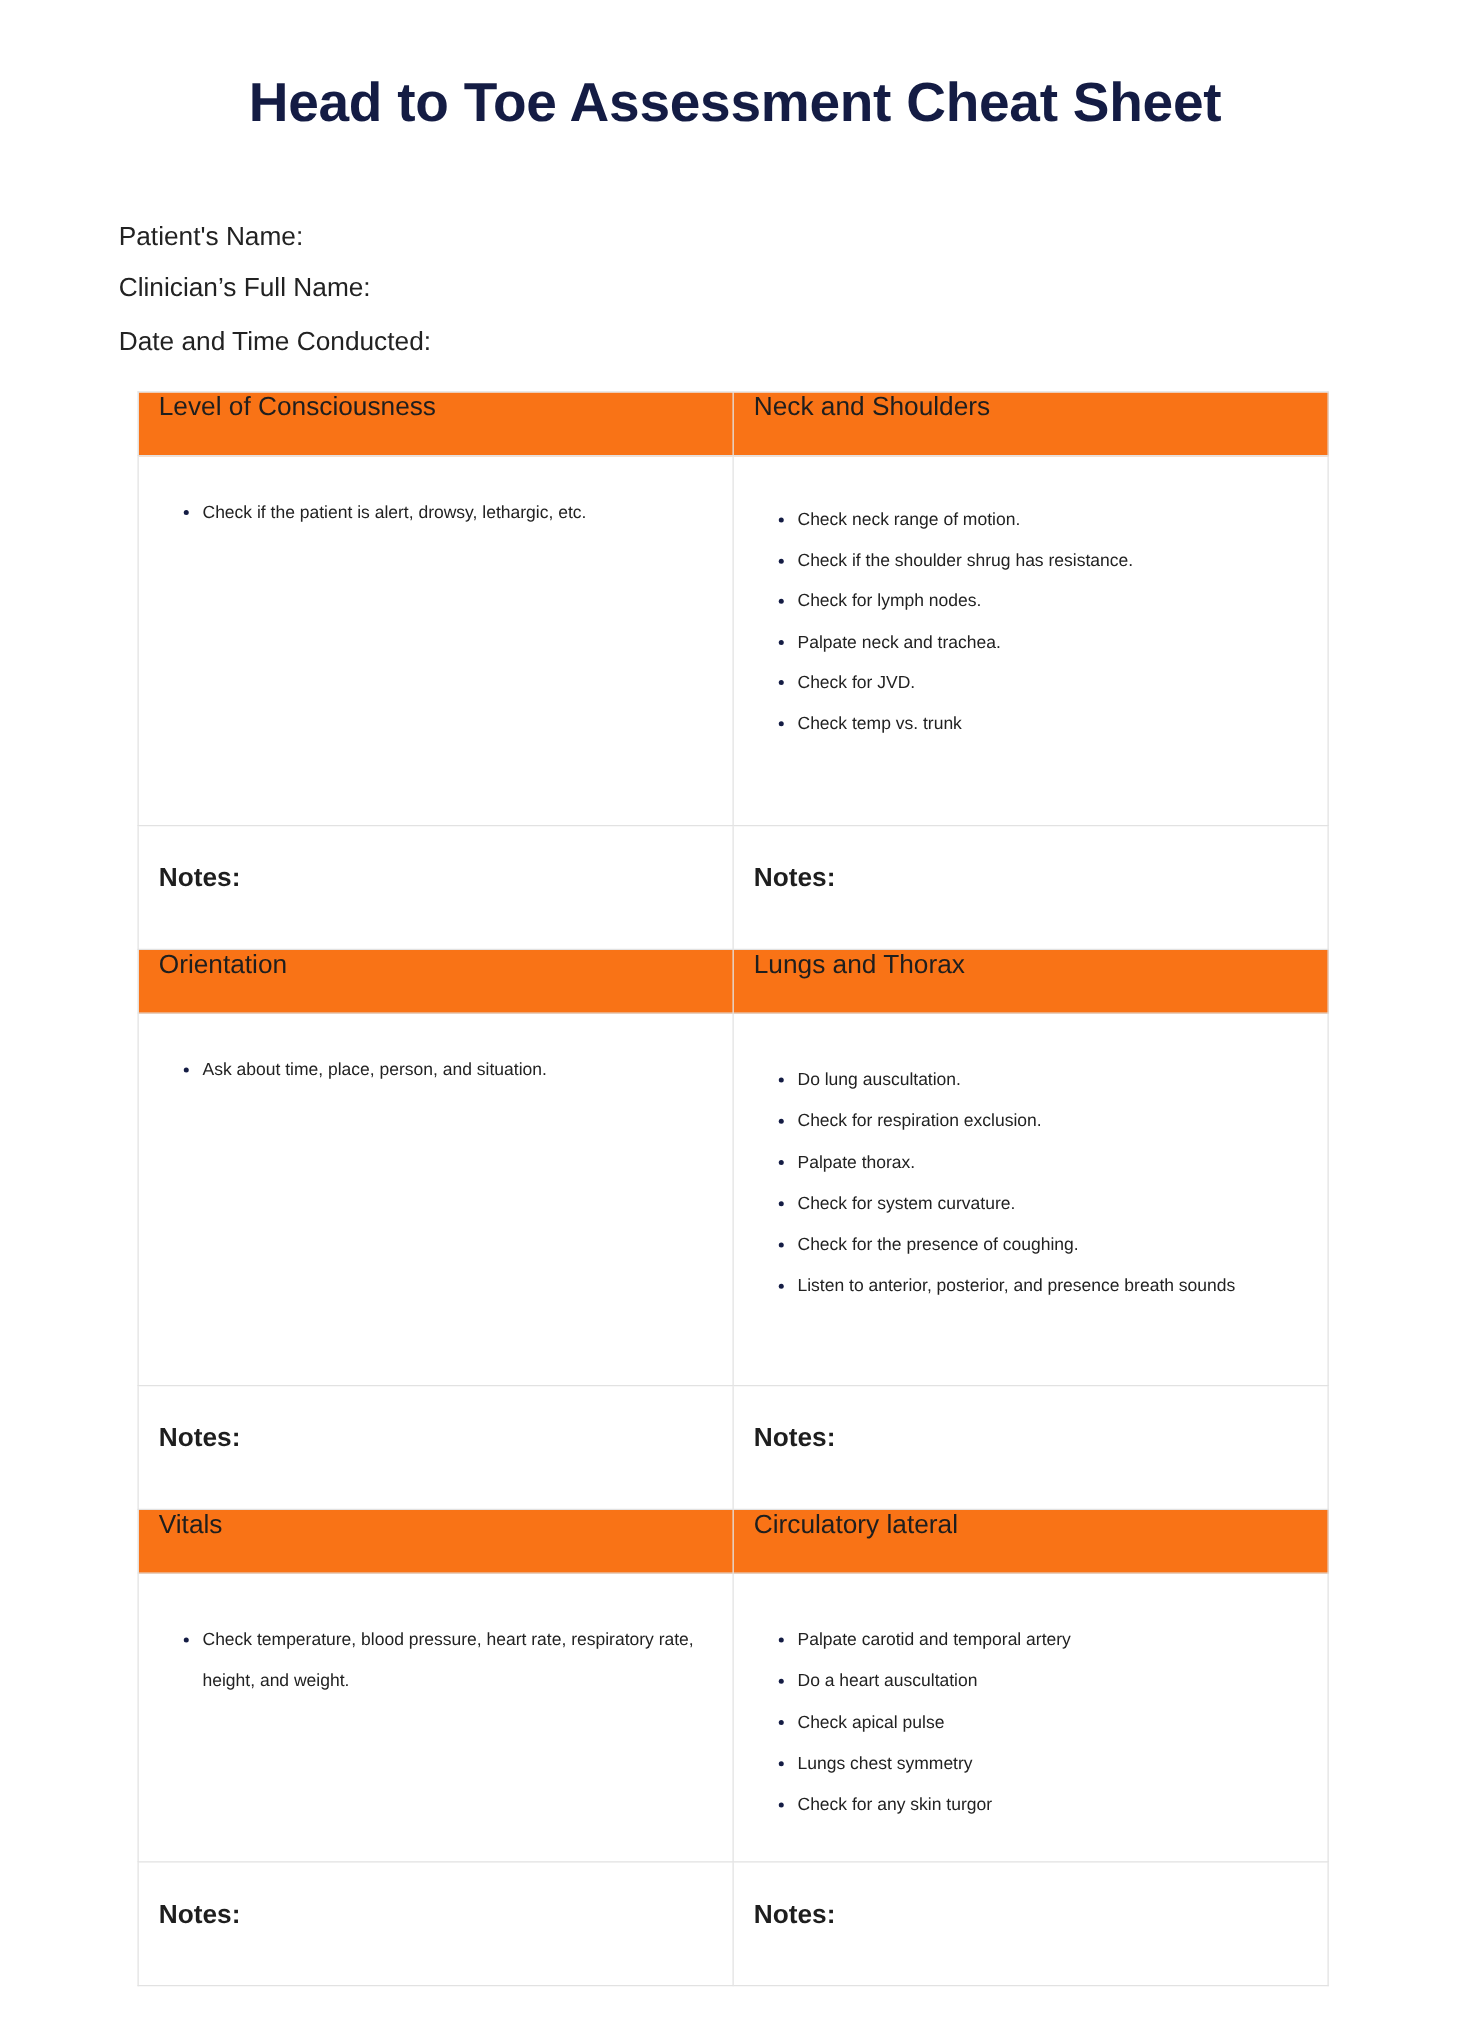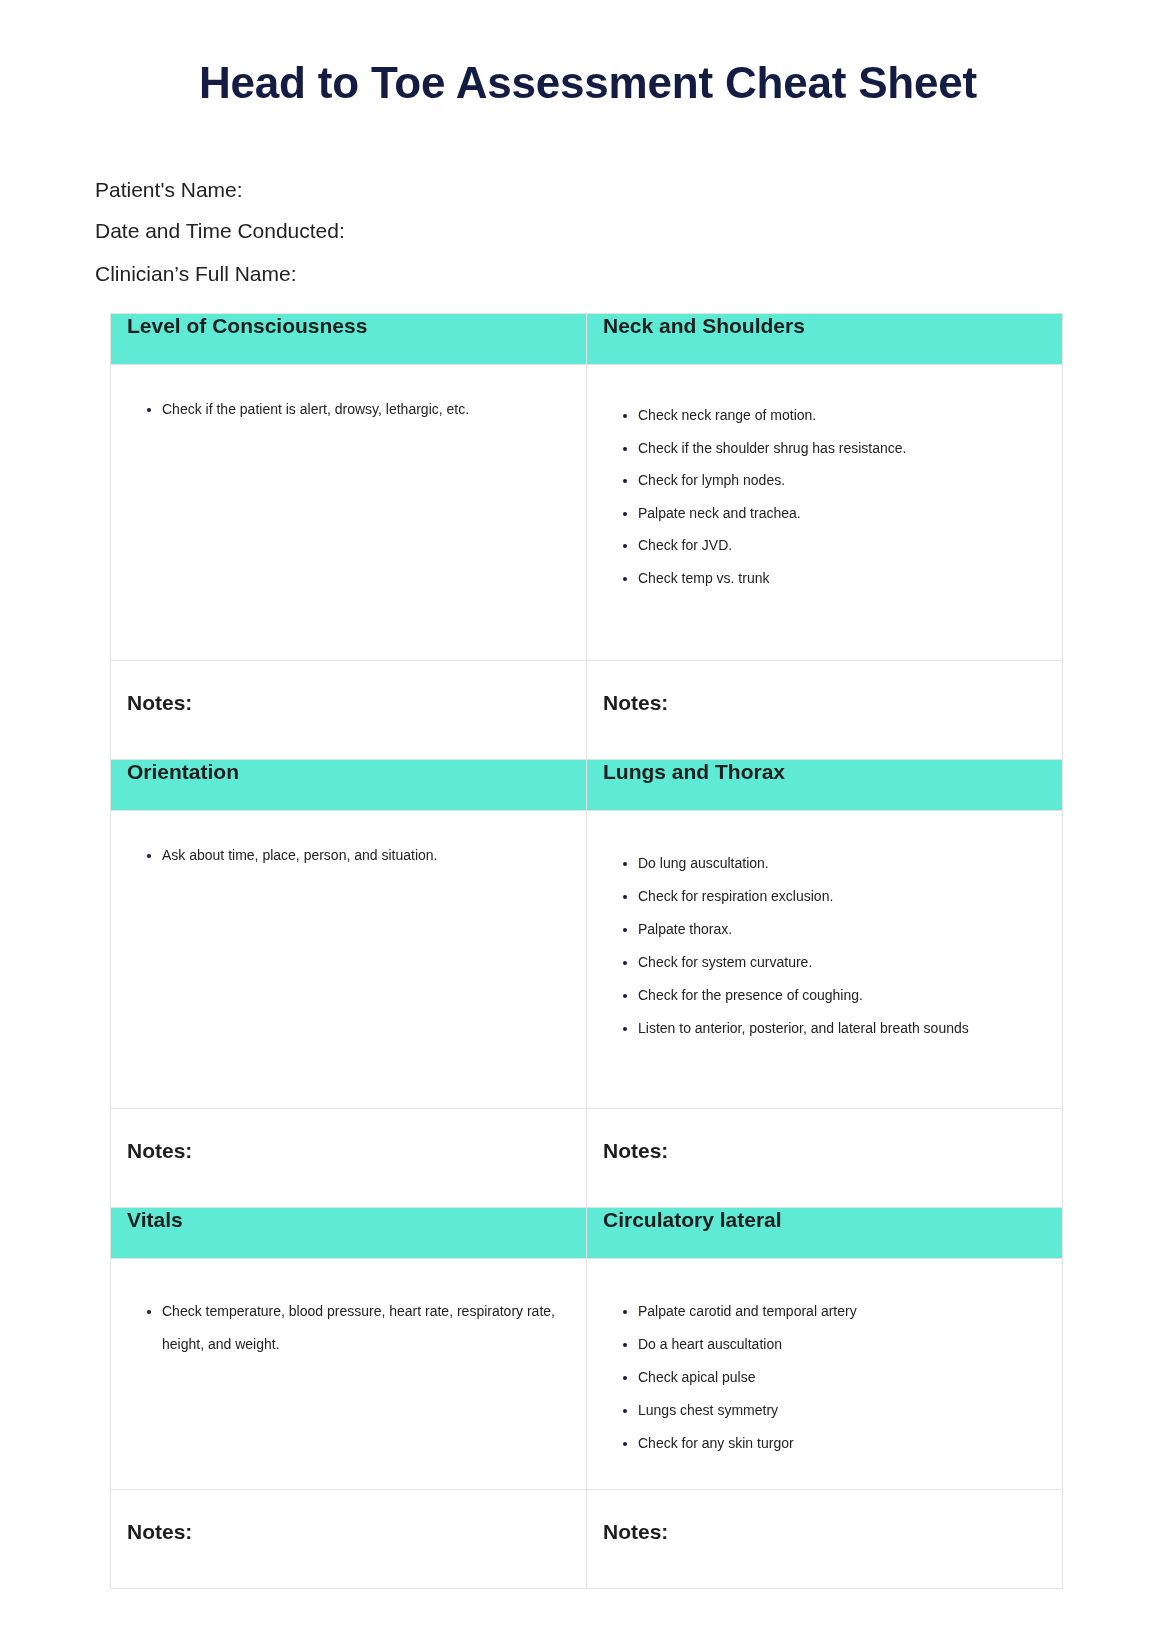--- a/index.html
+++ b/index.html
@@ -18,22 +18,22 @@
     .field:nth-child(3) { margin-top: 2px; }
 
     table.grid {
       position: absolute; left: 110px; top: 313px; width: 953px;
       border-collapse: collapse; table-layout: fixed;
     }
     table.grid td {
       border: 1.5px solid #e2e2e2; vertical-align: top; padding: 0 16px;
     }
     td.hdr {
-      background: #5eead4; height: 50px; vertical-align: middle;
-      font-size: 21px; font-weight: bold; color: #1e1e1e;
+      background: #f97316; height: 50px; vertical-align: middle;
+      font-size: 21px; font-weight: normal; color: #1e1e1e;
     }
     td.notes { height: 98px; }
     td.notes .lbl { font-size: 21px; font-weight: bold; color: #1e1e1e; margin-top: 30px; display:block; }
     td.content ul { margin: 0; padding-left: 35px; }
     td.content li { font-size: 14px; color: #222; }
     td.content li::marker { color: #141c44; }
     .r1c { height: 295px; }
     .r2c { height: 297px; }
     .r3c { height: 230px; }
     ul.tight { padding-top: 32px !important; }
@@ -43,22 +43,22 @@
     ul.mid { padding-top: 36px !important; }
     ul.mid li { line-height: 33px; }
   </style>
 </head>
 <body>
 
 <div class="title">Head to Toe Assessment Cheat Sheet</div>
 
 <div class="fields">
   <div class="field">Patient's Name:</div>
+  <div class="field">Clinician’s Full Name:</div>
   <div class="field">Date and Time Conducted:</div>
-  <div class="field">Clinician’s Full Name:</div>
 </div>
 
 <table class="grid">
   <colgroup>
       <col style="width:50%">
       <col style="width:50%">
     </colgroup>
 
   <tbody>
       <tr>
@@ -101,21 +101,21 @@
         <li>Ask about time, place, person, and situation.</li>
       </ul>
     </td>
     <td class="content r2c">
       <ul class="mid">
         <li>Do lung auscultation.</li>
         <li>Check for respiration exclusion.</li>
         <li>Palpate thorax.</li>
         <li>Check for system curvature.</li>
         <li>Check for the presence of coughing.</li>
-        <li>Listen to anterior, posterior, and lateral breath sounds</li>
+        <li>Listen to anterior, posterior, and presence breath sounds</li>
       </ul>
     </td>
   </tr>
   <tr>
     <td class="notes">
       <span class="lbl">Notes:</span>
     </td>
     <td class="notes">
       <span class="lbl">Notes:</span>
     </td>

